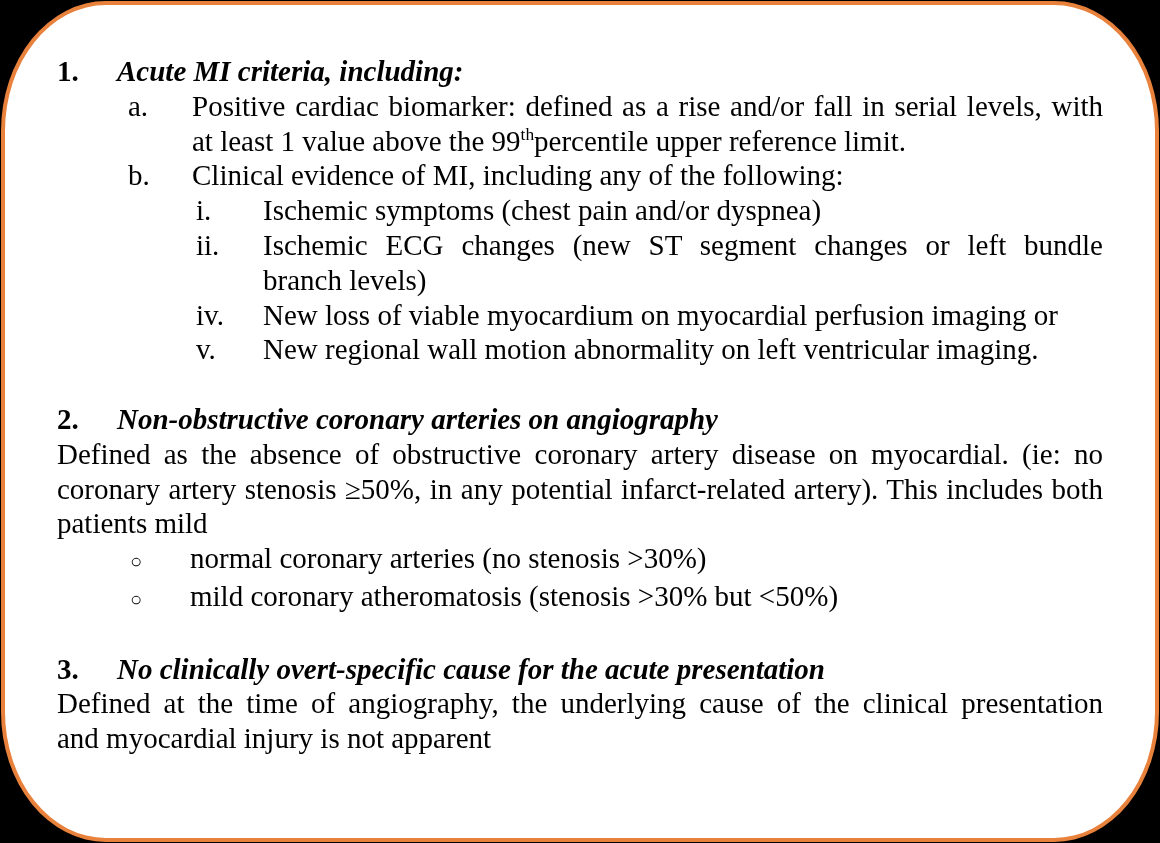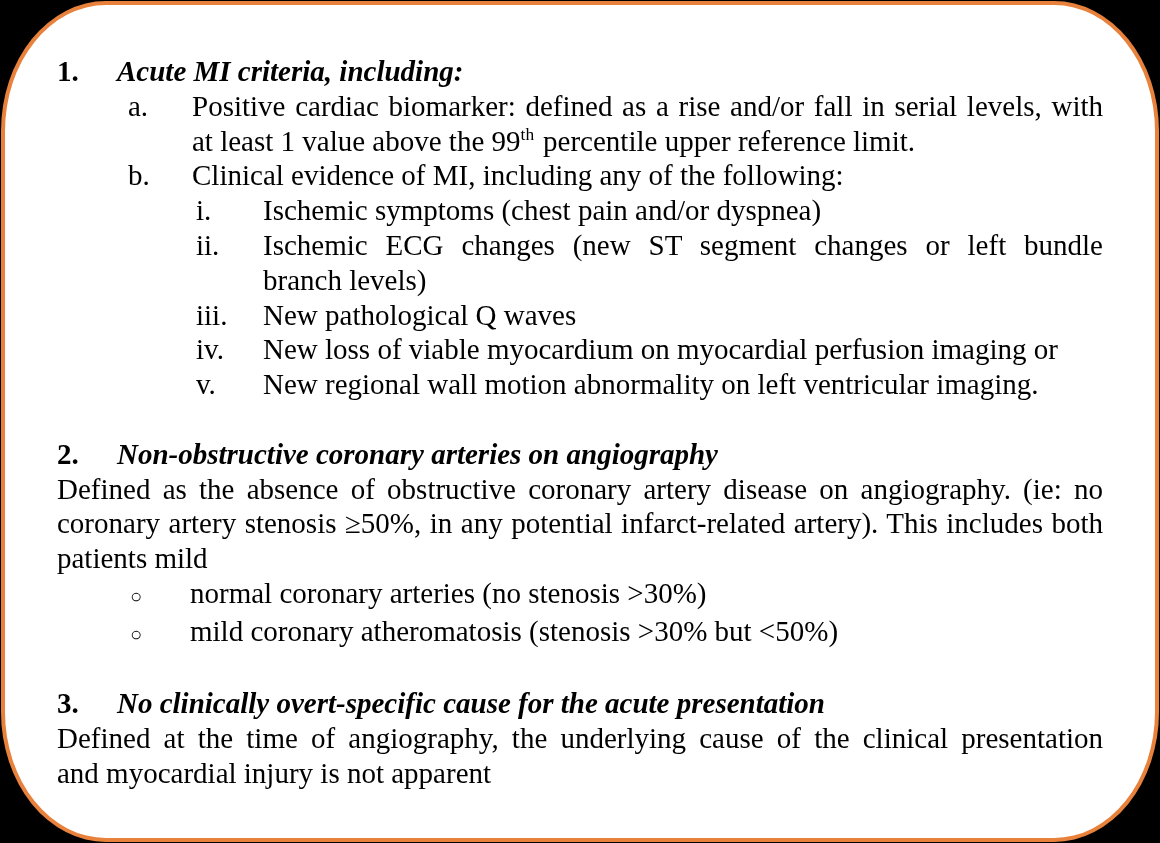--- a/index.html
+++ b/index.html
@@ -33,21 +33,21 @@
   .row-r { padding-left: 139px; }
   .m-r  { flex: 0 0 67px; }
   .row-o { padding-left: 73px; }
   .m-o  { flex: 0 0 60px; }
   .m-o .circle { font-size: 20px; }
 
   .txt { flex: 1; min-width: 0; }
   .jline { text-align: justify; text-align-last: justify; }
   .lline { text-align: left; }
   sup { font-size: 0.6em; line-height: 0; vertical-align: super; }
-  .gap { margin-left: 9px; }
+  .gap { }
   .spacer { height: 34.8px; }
 </style>
 </head>
 <body>
 
 <div class="stage">
   <div class="panel">
 
     <div class="h-row">
       <span class="h-num">1.</span>
@@ -77,26 +77,20 @@
     </div>
 
     <div class="row row-r">
       <span class="m-r">ii.</span>
       <div class="txt">
         <div class="jline">Ischemic ECG changes (new ST segment changes or left bundle</div>
         <div class="lline">branch levels)</div>
       </div>
     </div>
 
-    <div class="row row-r">
-      <span class="m-r">iii.</span>
-      <div class="txt">
-        <div class="lline">New pathological Q waves</div>
-      </div>
-    </div>
 
     <div class="row row-r">
       <span class="m-r">iv.</span>
       <div class="txt">
         <div class="lline">New loss of viable myocardium on myocardial perfusion imaging or</div>
       </div>
     </div>
 
     <div class="row row-r">
       <span class="m-r">v.</span>
@@ -106,21 +100,21 @@
     </div>
 
     <div class="spacer"></div>
 
     <div class="h-row">
       <span class="h-num">2.</span>
       <span class="h-title">Non-obstructive coronary arteries on angiography</span>
     </div>
 
     <div>
-      <div class="jline">Defined as the absence of obstructive coronary artery disease on angiography. (ie: no</div>
+      <div class="jline">Defined as the absence of obstructive coronary artery disease on myocardial. (ie: no</div>
       <div class="jline">coronary artery stenosis ≥50%, in any potential infarct-related artery). This includes both</div>
       <div class="lline">patients mild</div>
     </div>
 
     <div class="row row-o">
       <span class="m-o"><span class="circle">○</span></span>
       <div class="txt">
         <div class="lline">normal coronary arteries (no stenosis &gt;30%)</div>
       </div>
     </div>

